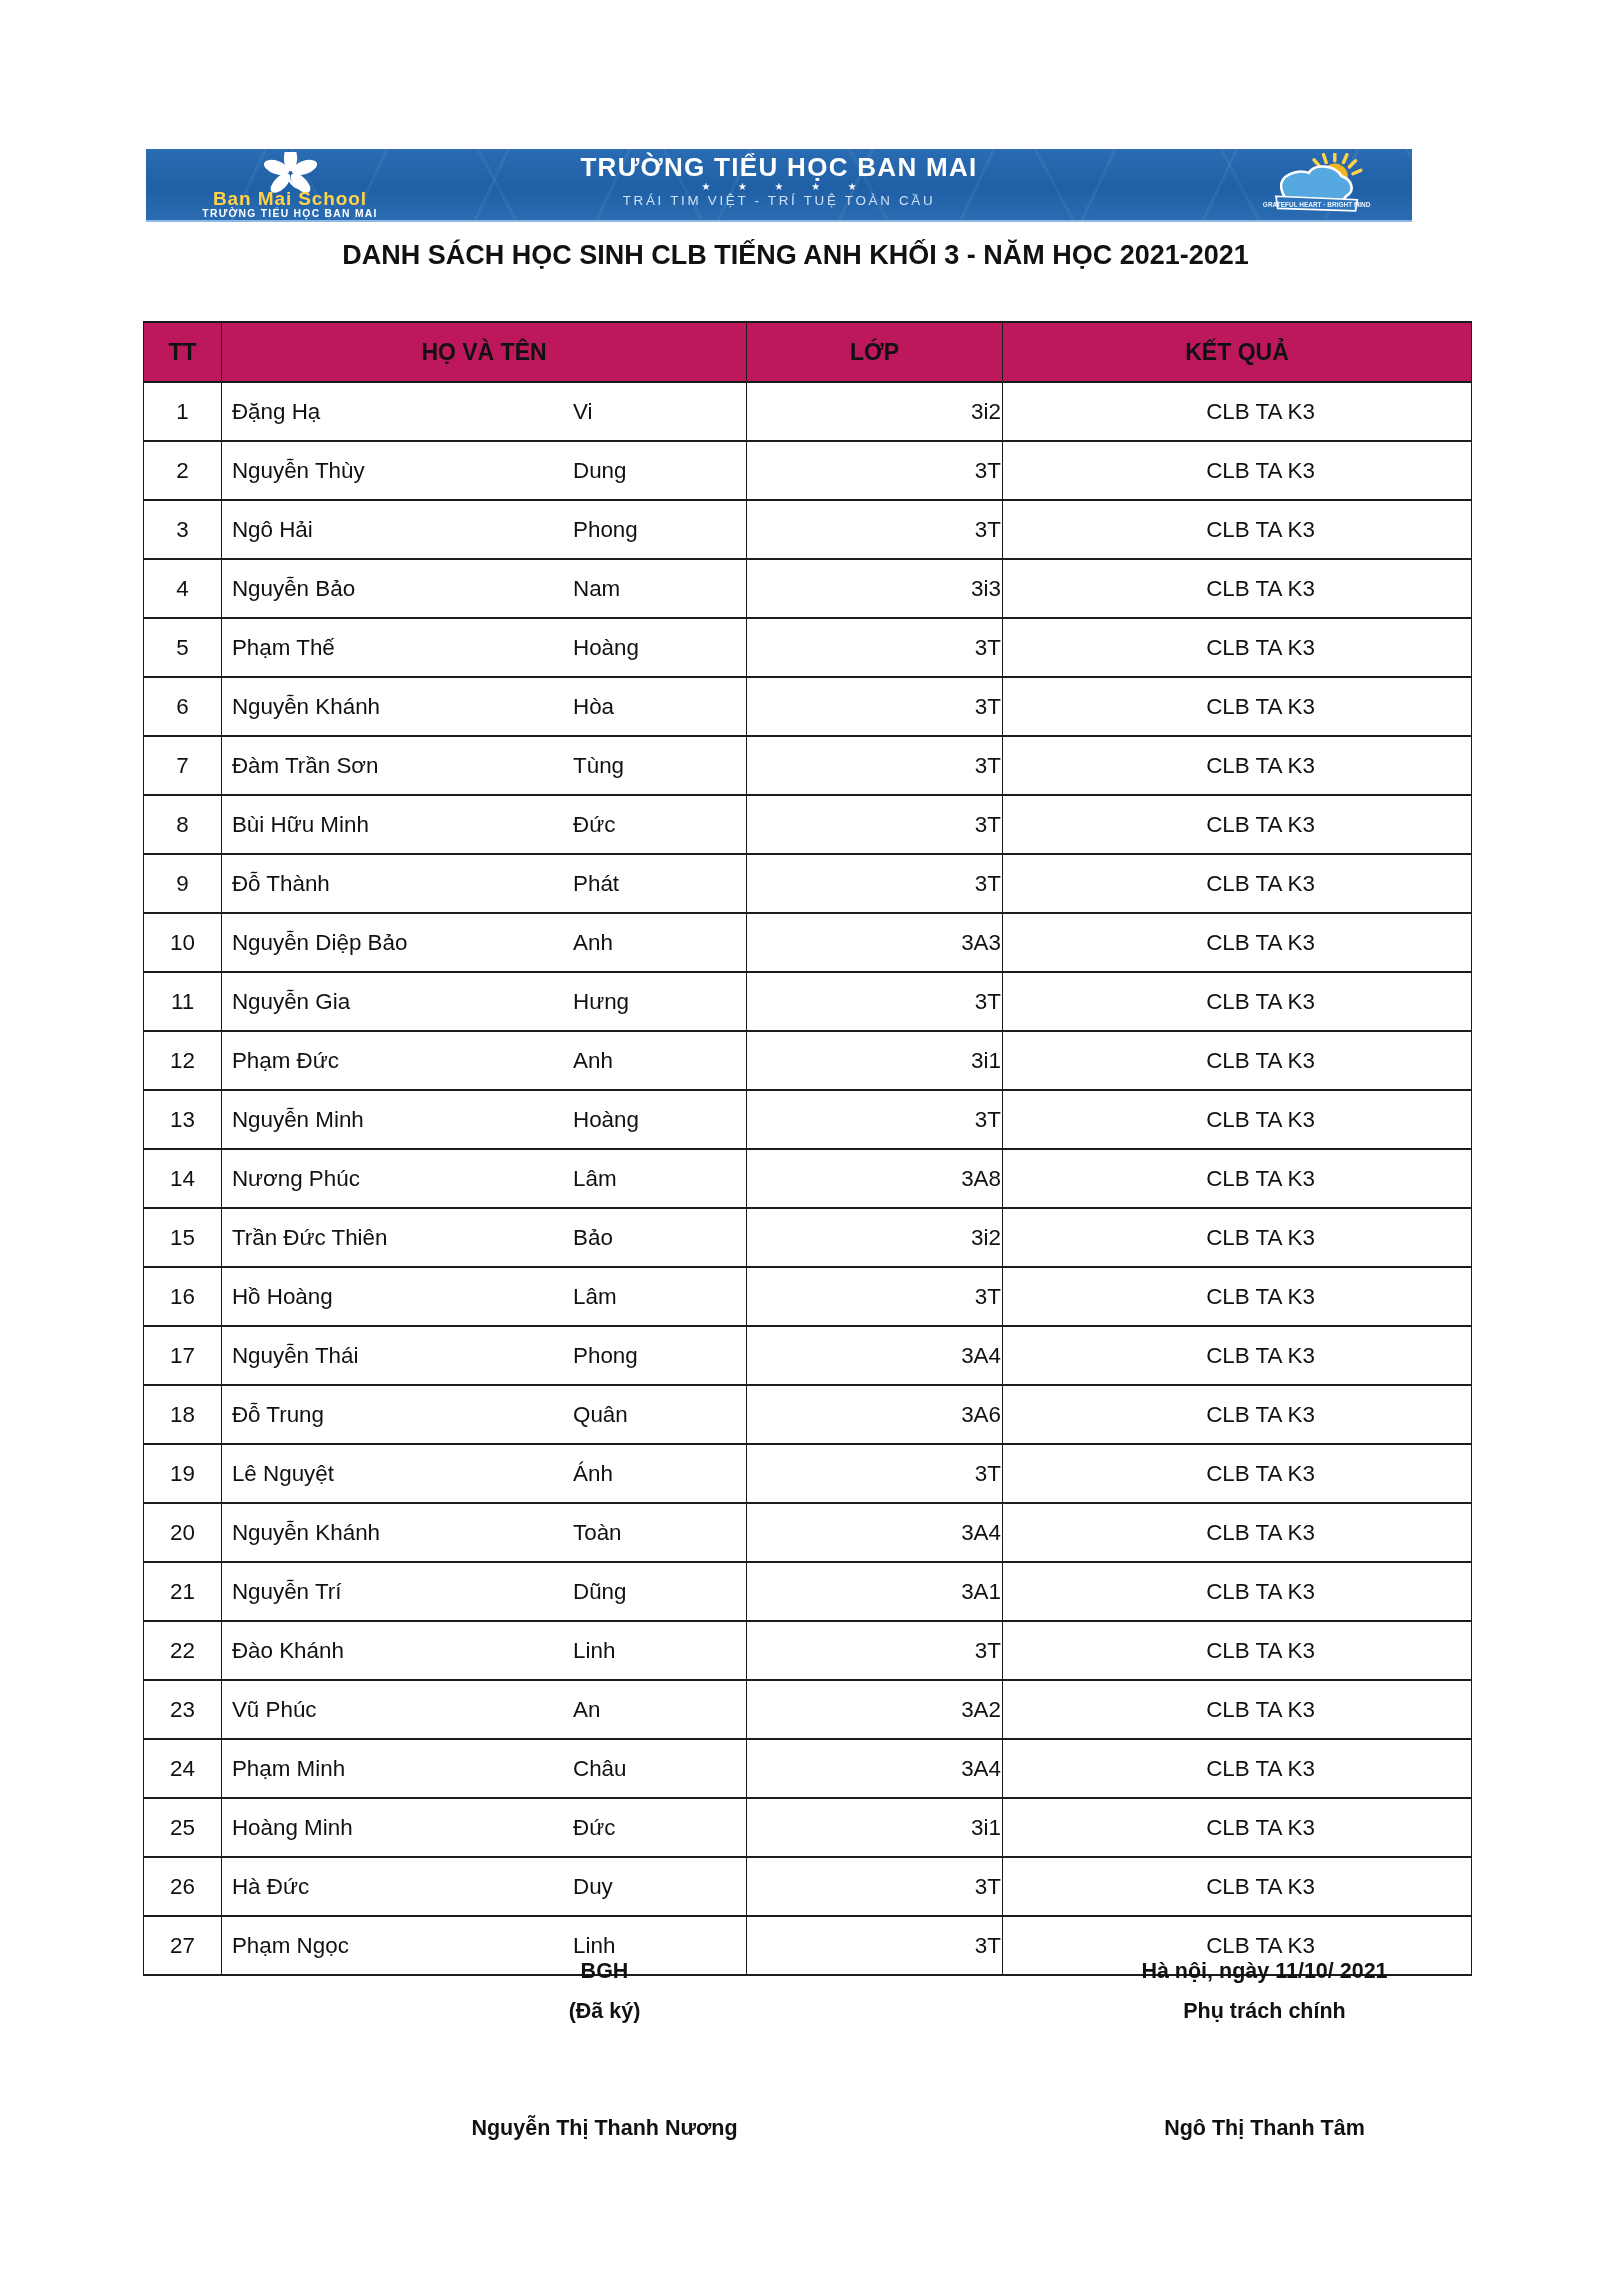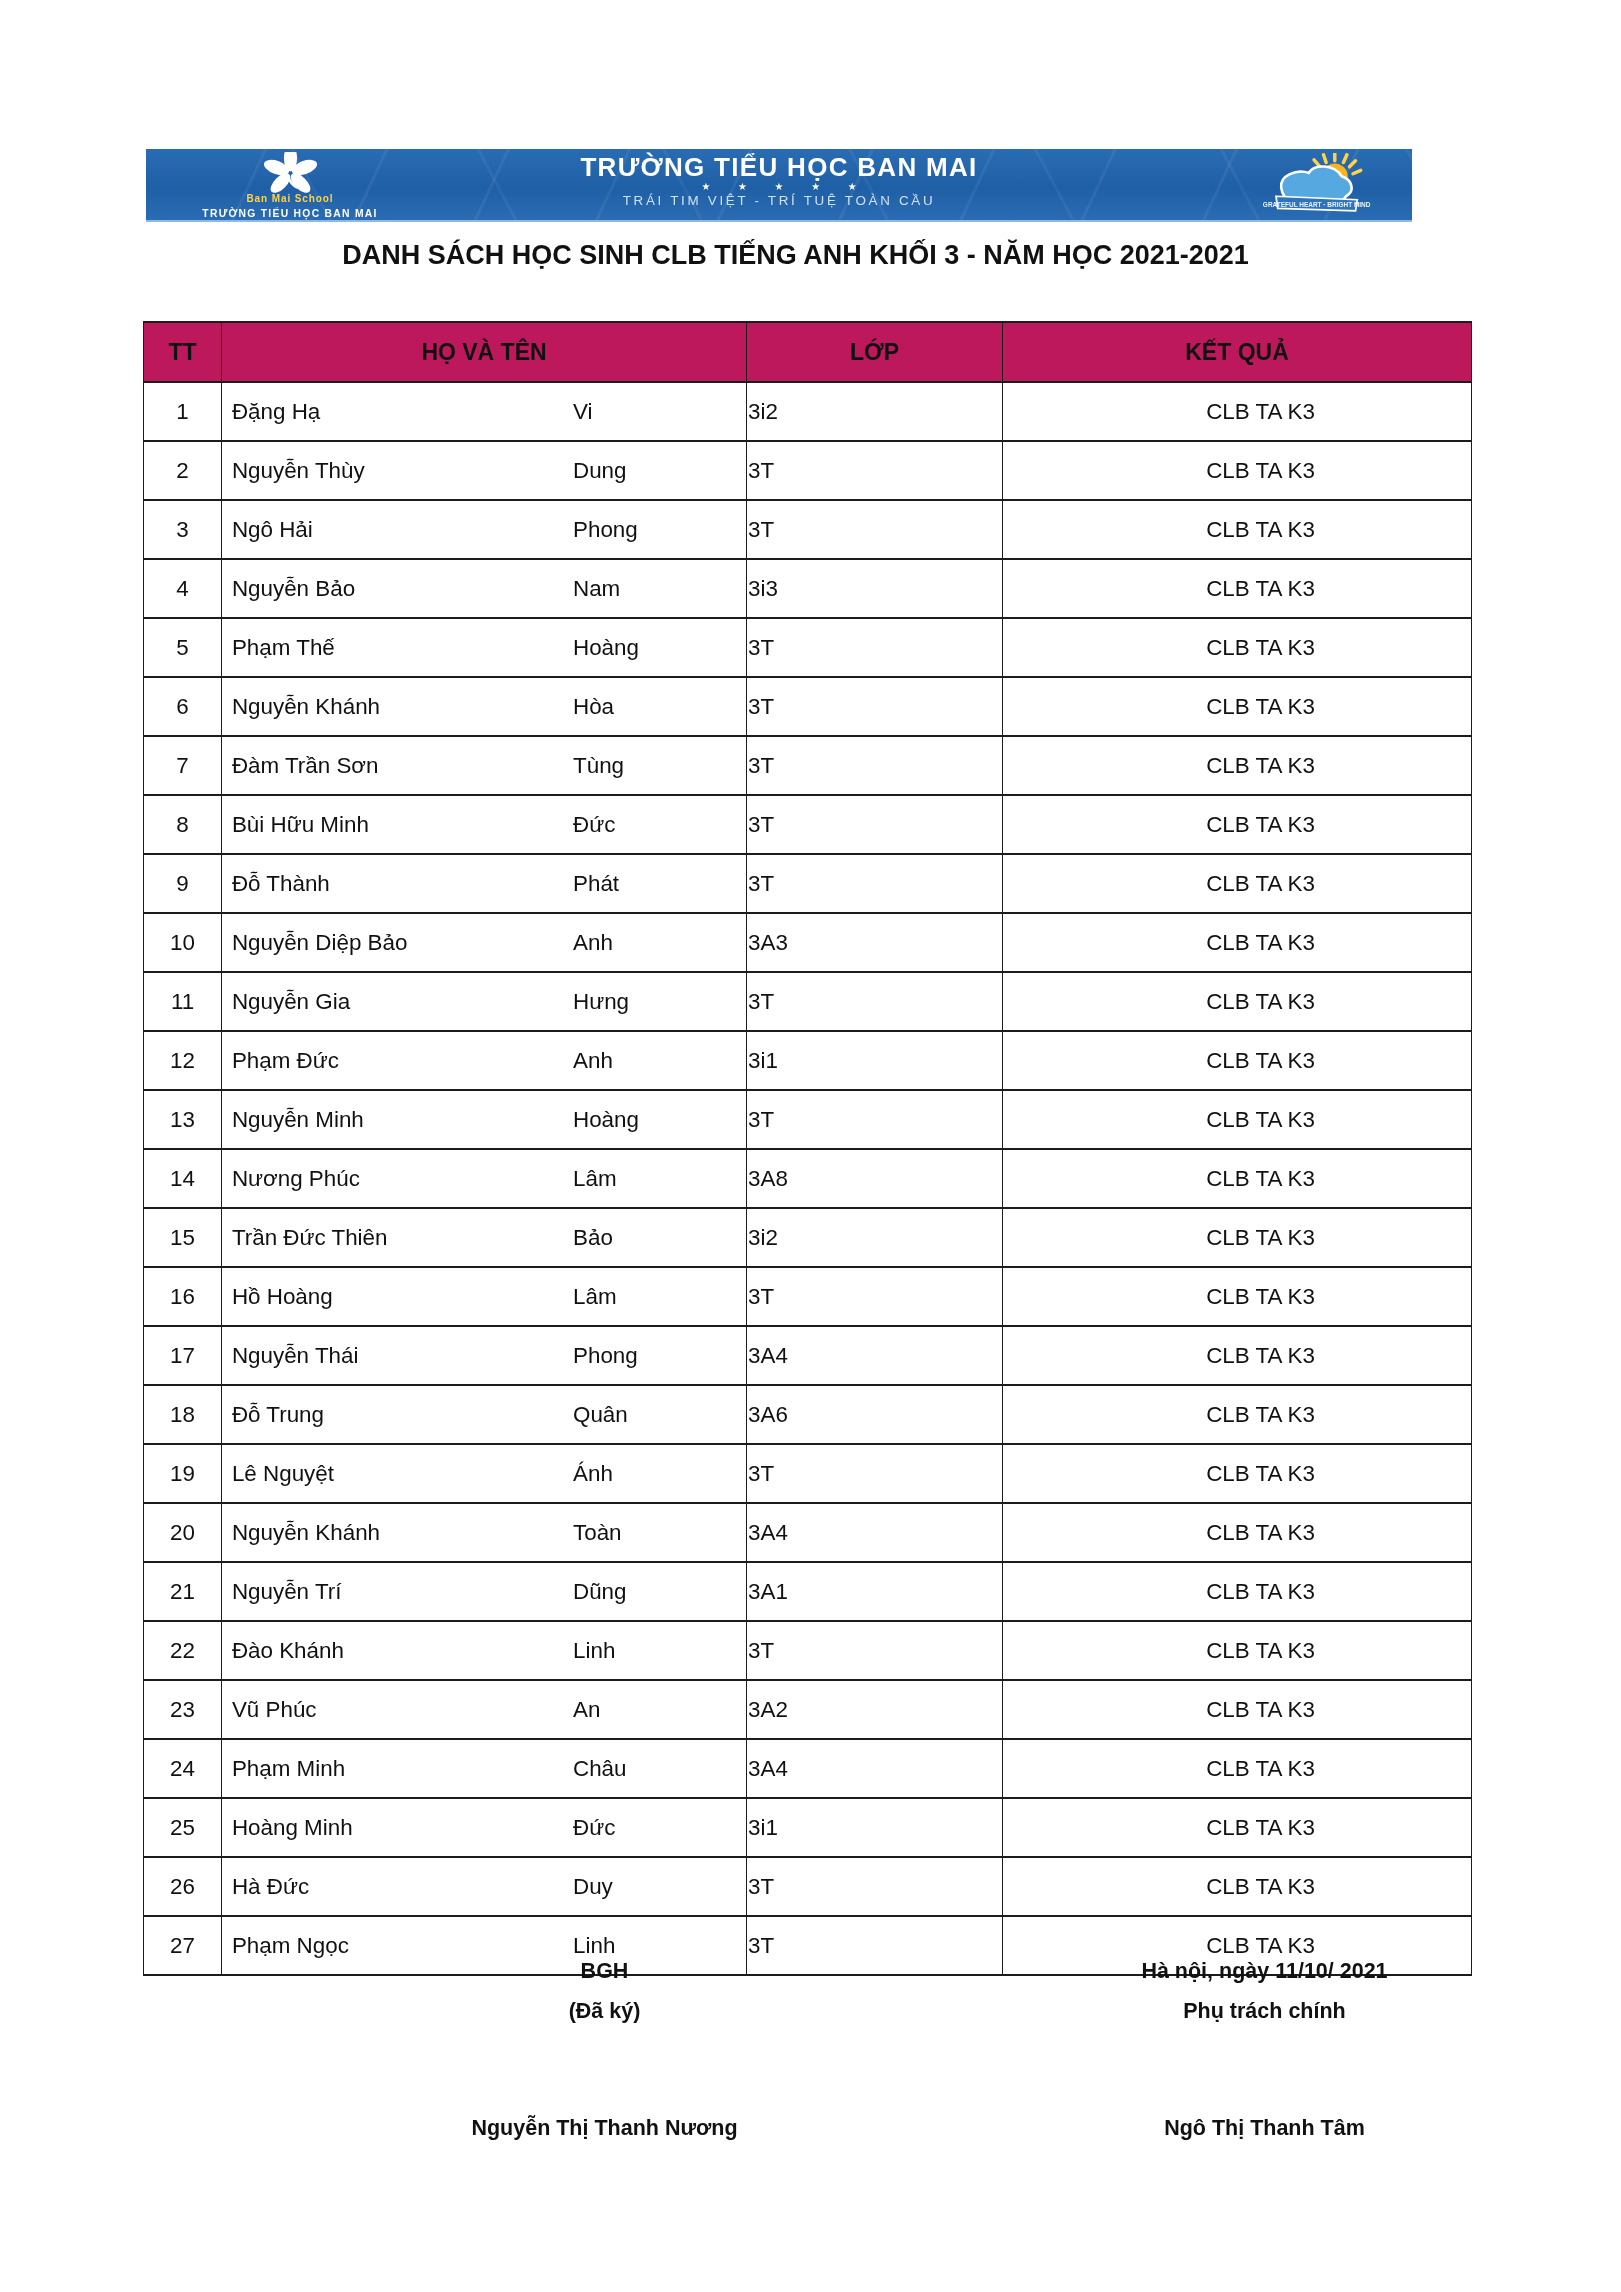--- a/index.html
+++ b/index.html
@@ -28,21 +28,21 @@
       repeating-linear-gradient(62deg, rgba(255,255,255,0) 0 161px, rgba(255,255,255,.05) 161px 164px),
       linear-gradient(180deg, var(--banner_blue) 0%, var(--banner_blue_deep) 55%, var(--banner_blue) 100%);
     border-bottom:2.7px solid var(--banner_bottom_strip);
     box-sizing:border-box;
   }
   .banner-left{
     position:absolute;left:32px;top:2.7px;width:224px;text-align:center;line-height:1;
   }
   .banner-left .flower{display:block;margin:0 auto;}
   .bm-school-en{
-    color:var(--accent_yellow);font-weight:bold;font-size:10px;line-height:15px;
+    color:var(--accent_yellow);font-weight:bold;font-size:19px;line-height:15px;
     letter-spacing:0.9px;margin-top:-5.4px;
   }
   .bm-school-vi{
     color:#ffffff;font-weight:bold;font-size:10.3px;line-height:11.6px;letter-spacing:1.3px;margin-top:1.8px;
   }
   .banner-center{
     position:absolute;left:0;right:0;top:3.6px;text-align:center;color:#ffffff;line-height:1;
   }
   .bc-line1{font-size:26px;font-weight:bold;letter-spacing:1.3px;line-height:28px;}
   .bc-line2{font-size:12.5px;font-weight:bold;letter-spacing:2.2px;line-height:13.4px;margin-top:0.9px;}
@@ -69,21 +69,21 @@
     overflow:hidden;
   }
   .studtable th{
     height:56px;font-size:23px;font-weight:bold;text-align:center;background:#be185d;
   }
   .studtable td{height:55px;font-size:22.4px;background:#fff;}
   td.c-tt{text-align:center;}
   td.c-name{text-align:left;padding:0;}
   td.c-name .ho{display:inline-block;width:351px;padding-left:9.9px;box-sizing:border-box;vertical-align:middle;}
   td.c-name .ten{display:inline-block;vertical-align:middle;}
-  td.c-lop{text-align:left;}
+  td.c-lop{text-align:right;}
   td.c-kq{text-align:center;padding-left:48px;}
 
   
   .footer-col{
     position:absolute;top:1958px;width:537px;text-align:center;
     font-size:21.5px;font-weight:bold;line-height:27px;
   }
   .footer-left{left:336px;}
   .footer-right{left:996px;}
   .footer-col .f-line2{margin-top:12.5px;}

